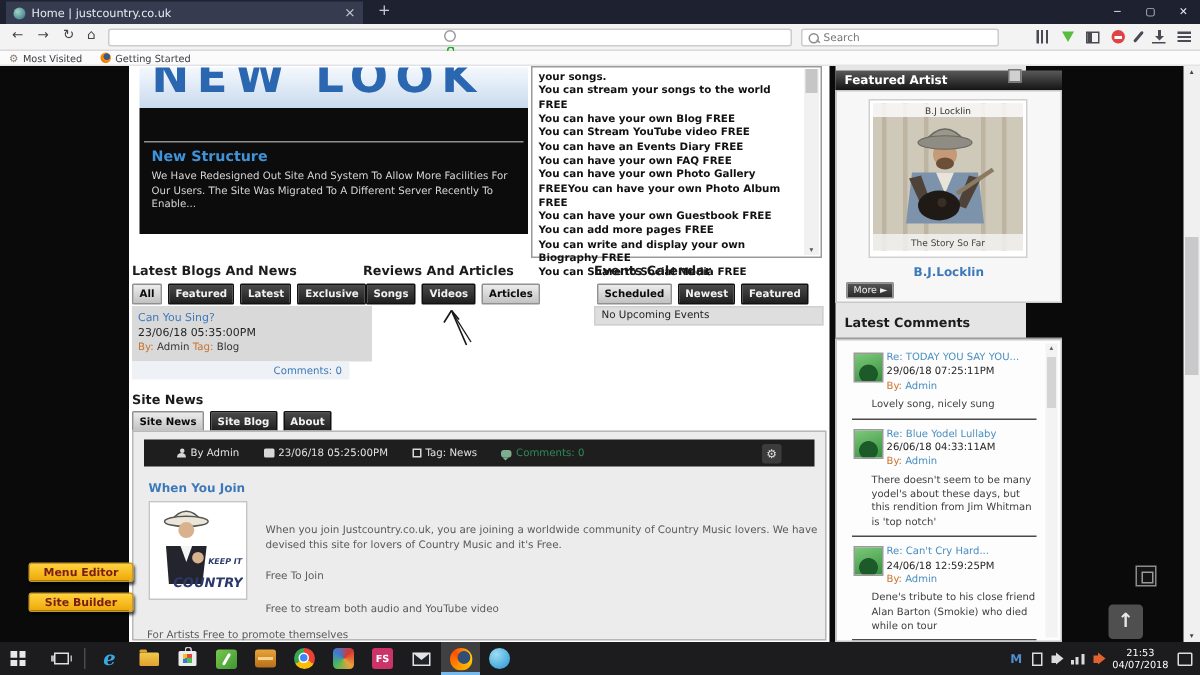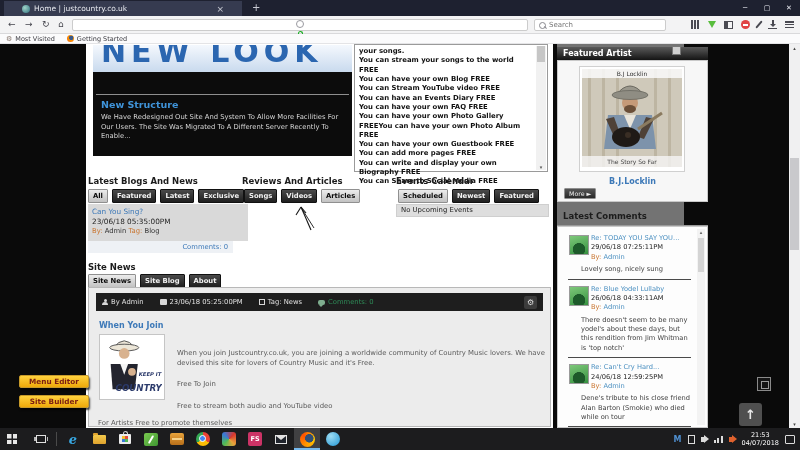--- a/index.html
+++ b/index.html
@@ -1,21 +1,21 @@
 <!DOCTYPE html>
 <html><head>
 <meta charset="utf-8">
 <style>
   html,body{margin:0;padding:0;background:#222;}
   #screen{position:relative;width:800px;height:450px;background:#0a0a0a;overflow:hidden;
     font-family:"DejaVu Sans",sans-serif;-webkit-font-smoothing:antialiased;}
 
   
   .tabbar{position:absolute;left:0;top:0;width:800px;height:16px;background:#1e2130;}
-  .tab{position:absolute;left:4px;top:1px;width:238px;height:15px;background:#363b50;display:flex;align-items:center;padding:0 18px;box-sizing:border-box;}
+  .tab{position:absolute;left:4px;top:1px;width:238px;height:15px;background:#363b50;display:flex;align-items:center;padding:0 5px;box-sizing:border-box;}
   .favicon{width:8px;height:8px;border-radius:50%;background:radial-gradient(circle at 35% 35%,#9fd4c8,#2e6d7d);margin-right:4px;flex:none;}
   .tab-title{font-size:7.5px;color:#e8eaf0;flex:1;white-space:nowrap;overflow:hidden;}
   .tab-close{font-size:9px;color:#c9cbd4;margin-left:4px;}
   .newtab{position:absolute;left:252px;top:2px;font-size:10px;color:#c9cbd4;}
   .winctrl{position:absolute;right:0;top:0;height:16px;display:flex;align-items:center;}
   .winctrl span{color:#e8eaf0;font-size:7px;width:22px;text-align:center;}
 
   .navbar{position:absolute;left:0;top:16px;width:800px;height:18px;background:#f3f3f4;border-bottom:1px solid #d9d9db;box-sizing:border-box;}
   .nav-ic{position:absolute;top:3px;font-size:9px;color:#45454d;line-height:11px;}
   .urlbar{position:absolute;left:72px;top:3px;width:456px;height:12px;background:#fff;border:1px solid #ccc;border-radius:2px;display:flex;align-items:center;font-size:7px;padding:0 5px;gap:4px;box-sizing:border-box;flex-direction:column;}
@@ -72,40 +72,40 @@
   .blog-card{position:absolute;left:2px;top:160px;width:160px;height:37px;background:#d9d9d9;padding:3px 4px;box-sizing:border-box;}
   .bc-title{font-size:7.3px;color:#3d79b8;}
   .bc-date{font-size:7.3px;color:#1f1f1f;margin-top:1px;}
   .bc-by{font-size:6.8px;color:#333;margin-top:1px;}
   .lbl{color:#c9742e;}
   .bc-comments{position:absolute;left:2px;top:197px;width:145px;height:12px;background:#eef1f5;font-size:6.8px;color:#3d79b8;text-align:right;line-height:12px;padding-right:5px;box-sizing:border-box;}
   .arrow-note{position:absolute;left:203px;top:157px;width:30px;height:32px;}
   .events-empty{position:absolute;left:310px;top:160px;width:153px;height:13px;background:#dedede;border:1px solid #cfcfcf;font-size:6.9px;color:#222;line-height:11px;padding-left:4px;box-sizing:border-box;}
 
   .article-box{position:absolute;left:2px;top:243px;width:463px;height:140px;background:#ececec;border:1px solid #b8b8b8;box-sizing:border-box;}
-  .meta-bar{position:absolute;left:7px;top:5px;right:7px;height:18px;background:#1e1e1e;display:flex;align-items:center;padding:0 6px;font-size:6.8px;color:#e0e0e0;gap:4px;}
+  .meta-bar{position:absolute;left:7px;top:5px;right:7px;height:18px;background:#1e1e1e;display:flex;align-items:center;padding:0 22px;font-size:6.8px;color:#e0e0e0;gap:4px;}
   .meta-item{display:flex;align-items:center;gap:3px;margin-right:12px;}
   .meta-comments{color:#2e8b57;}
   .gear-btn{margin-left:auto;width:13px;height:13px;background:#3c3c3c;border-radius:2px;color:#ddd;font-size:8px;text-align:center;line-height:13px;}
   .mi-person{width:6px;height:7px;position:relative;display:inline-block;}
   .mi-person::before{content:'';position:absolute;left:1.5px;top:0;width:3px;height:3px;border-radius:50%;background:#d8d8d8;}
   .mi-person::after{content:'';position:absolute;left:0;top:3.5px;width:6px;height:3px;border-radius:3px 3px 0 0;background:#d8d8d8;}
   .mi-cal{width:7px;height:6px;background:#d8d8d8;display:inline-block;border-radius:1px;}
   .mi-tag{width:6px;height:6px;border:1px solid #d8d8d8;display:inline-block;box-sizing:border-box;}
   .mi-bubble{width:7px;height:5px;background:#7fae8f;border-radius:2px;display:inline-block;position:relative;}
   .mi-bubble::after{content:'';position:absolute;left:1px;bottom:-2px;border-left:2px solid transparent;border-right:2px solid transparent;border-top:2px solid #7fae8f;}
   .article-title{position:absolute;left:10px;top:33px;font-size:8px;font-weight:bold;color:#3d79b8;}
   .article-img{position:absolute;left:10px;top:46px;width:64px;height:64px;background:#fff;border:1px solid #c5c5c5;}
   .article-para{position:absolute;left:88px;top:60px;width:368px;font-size:6.9px;color:#5a5a5a;line-height:1.45;}
   .article-free1{position:absolute;left:88px;top:92px;font-size:6.9px;color:#5a5a5a;}
   .article-free2{position:absolute;left:88px;top:114px;font-size:6.9px;color:#5a5a5a;}
   .article-footer{position:absolute;left:9px;top:131px;font-size:6.9px;color:#5a5a5a;}
 
   
-  .sidebar{position:absolute;left:557px;top:0;width:127px;height:384px;background:#737373;}
+  .sidebar{position:absolute;left:557px;top:0;width:127px;height:384px;background:#e5e5e5;}
   .fa-head{position:absolute;left:0;top:3px;width:151px;height:13px;background:linear-gradient(#5a5a5a,#141414);color:#fff;font-size:8px;font-weight:bold;line-height:13px;padding-left:6px;box-sizing:border-box;}
   .fa-head-btn{position:absolute;right:3px;top:2px;width:9px;height:9px;background:#d0d0d0;border:1px solid #777;box-sizing:border-box;}
   .fa-body{position:absolute;left:0;top:16px;width:151px;height:142px;background:#f7f7f7;border:1px solid #c9c9c9;box-sizing:border-box;}
   .fa-photo-frame{position:absolute;left:21px;top:5px;width:106px;height:106px;background:#fff;border:1px solid #d0d0d0;padding:2px;box-sizing:border-box;}
   .fa-link{position:absolute;left:0;top:116px;width:149px;text-align:center;font-size:8px;font-weight:bold;color:#3d79b8;}
   .fa-more{position:absolute;left:6px;top:127px;background:linear-gradient(#555,#2a2a2a);border:1px solid #8f8f8f;color:#eee;font-size:6.3px;padding:1px 4px;border-radius:1px;}
   .lc-head{position:absolute;left:0;top:167px;width:151px;font-size:8.5px;font-weight:bold;color:#1c1c1c;padding:0 0 4px 6px;border-bottom:1px solid #9a9a9a;box-sizing:border-box;}
   .lc-panel{position:absolute;left:0;top:182px;width:151px;height:202px;background:#fdfdfd;border:1px solid #c9c9c9;box-sizing:border-box;overflow:hidden;}
   .lc-scroll{position:absolute;right:2px;top:2px;width:8px;bottom:2px;background:#f3f3f3;}
   .lc-up{display:block;text-align:center;font-size:5px;color:#666;}

